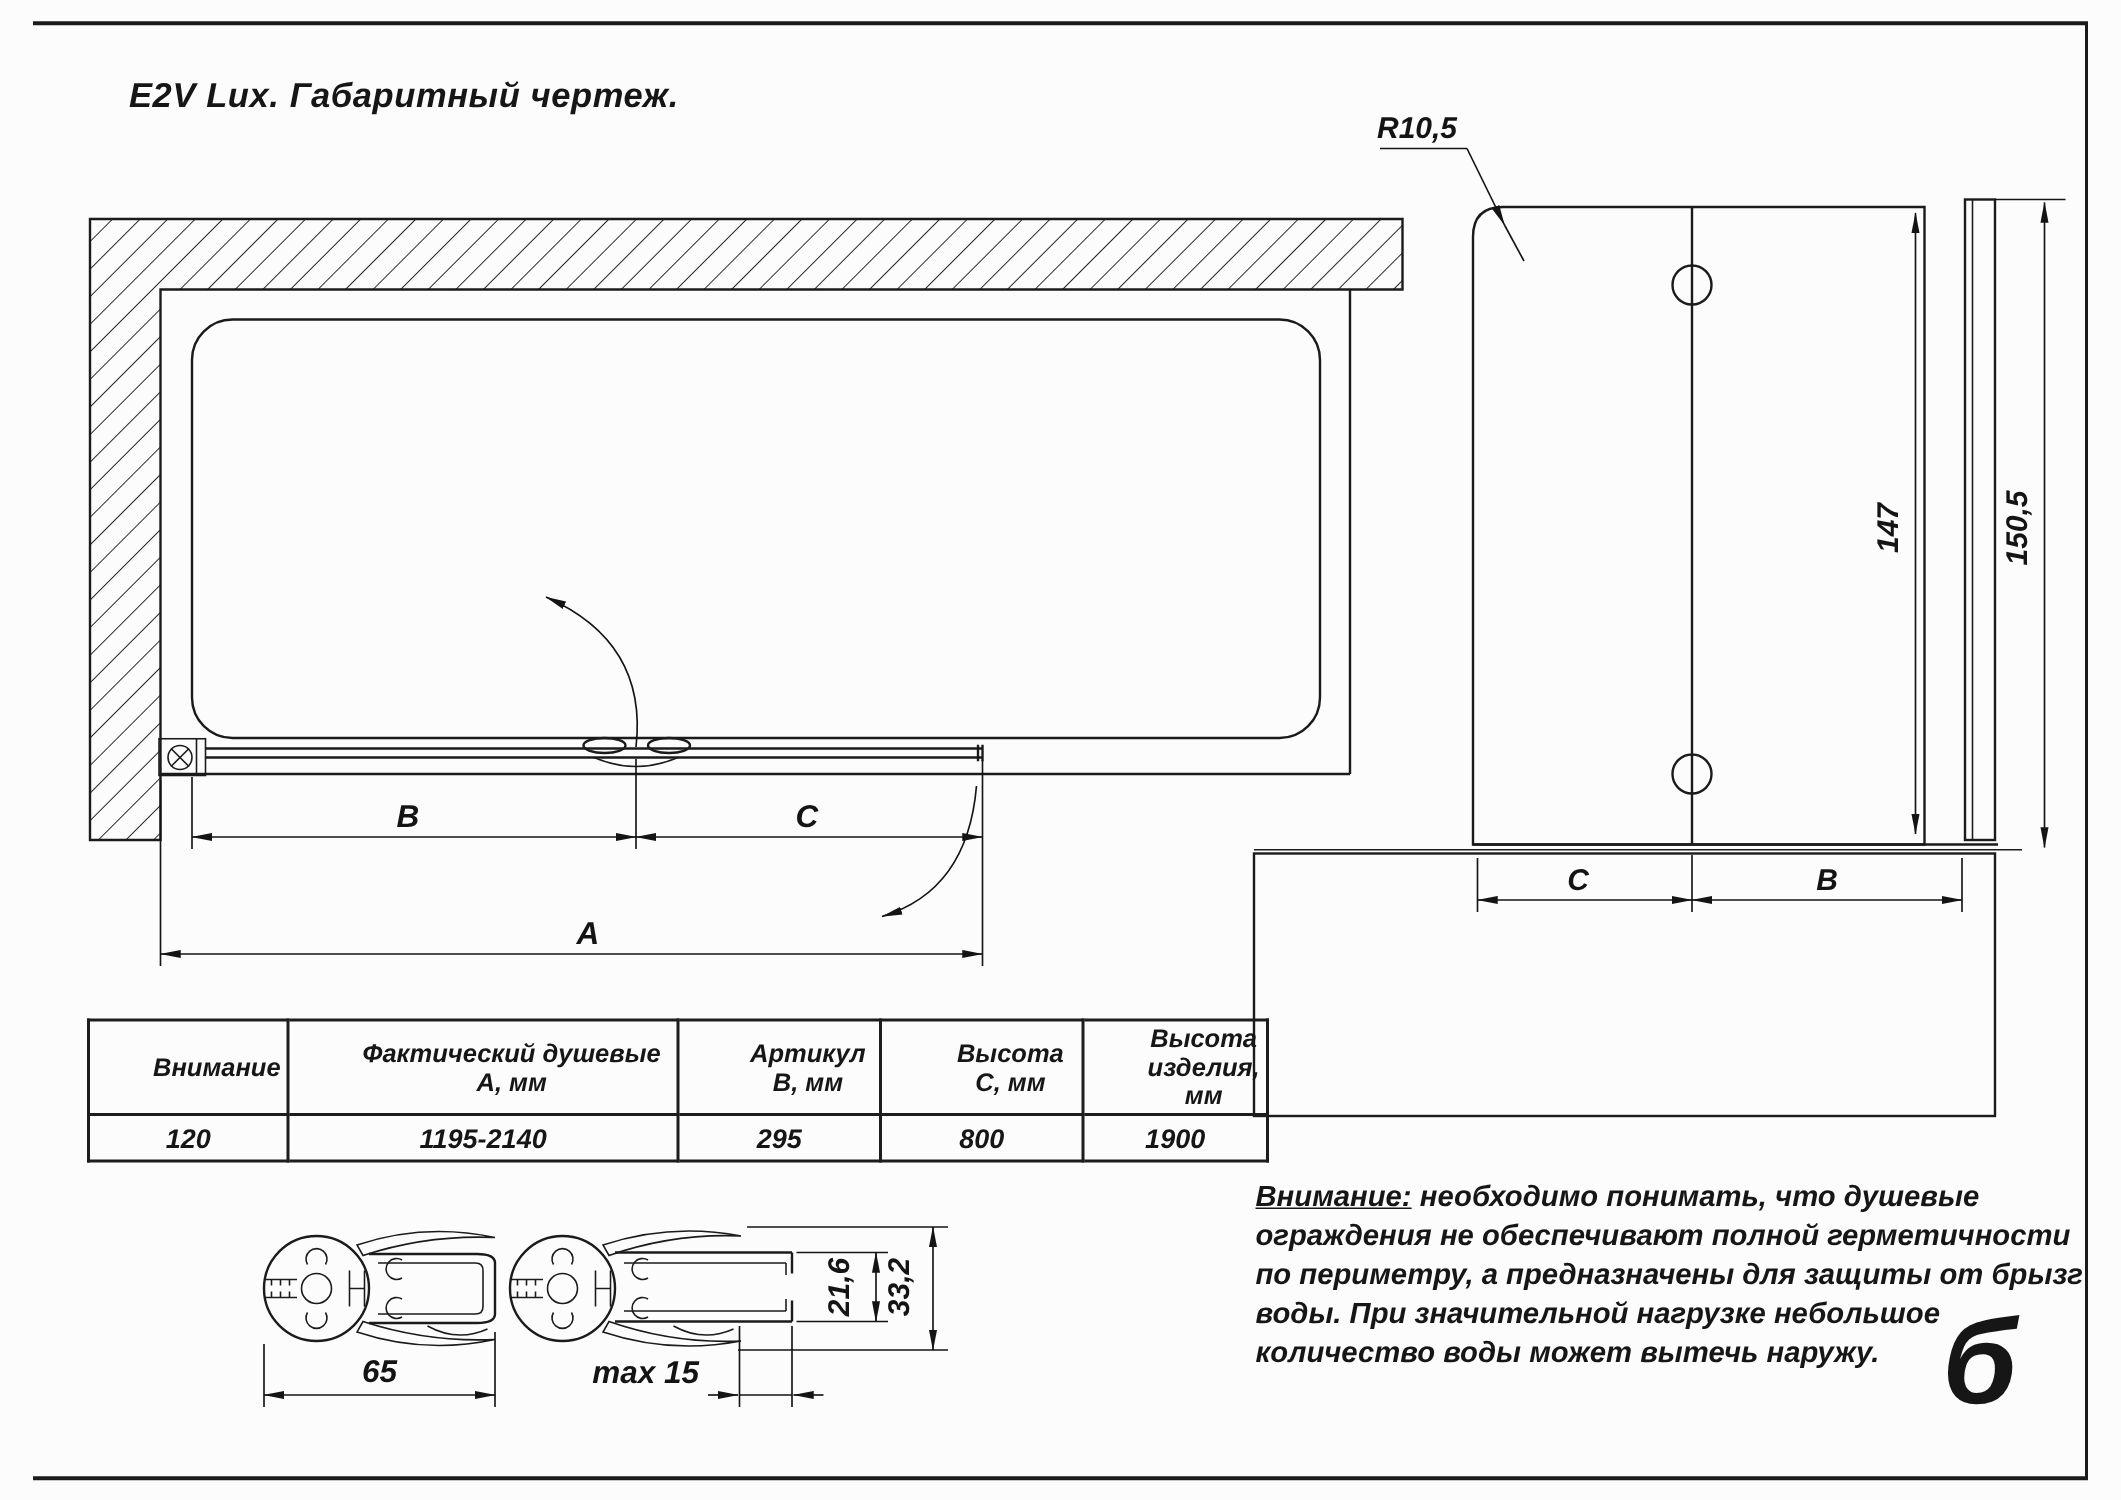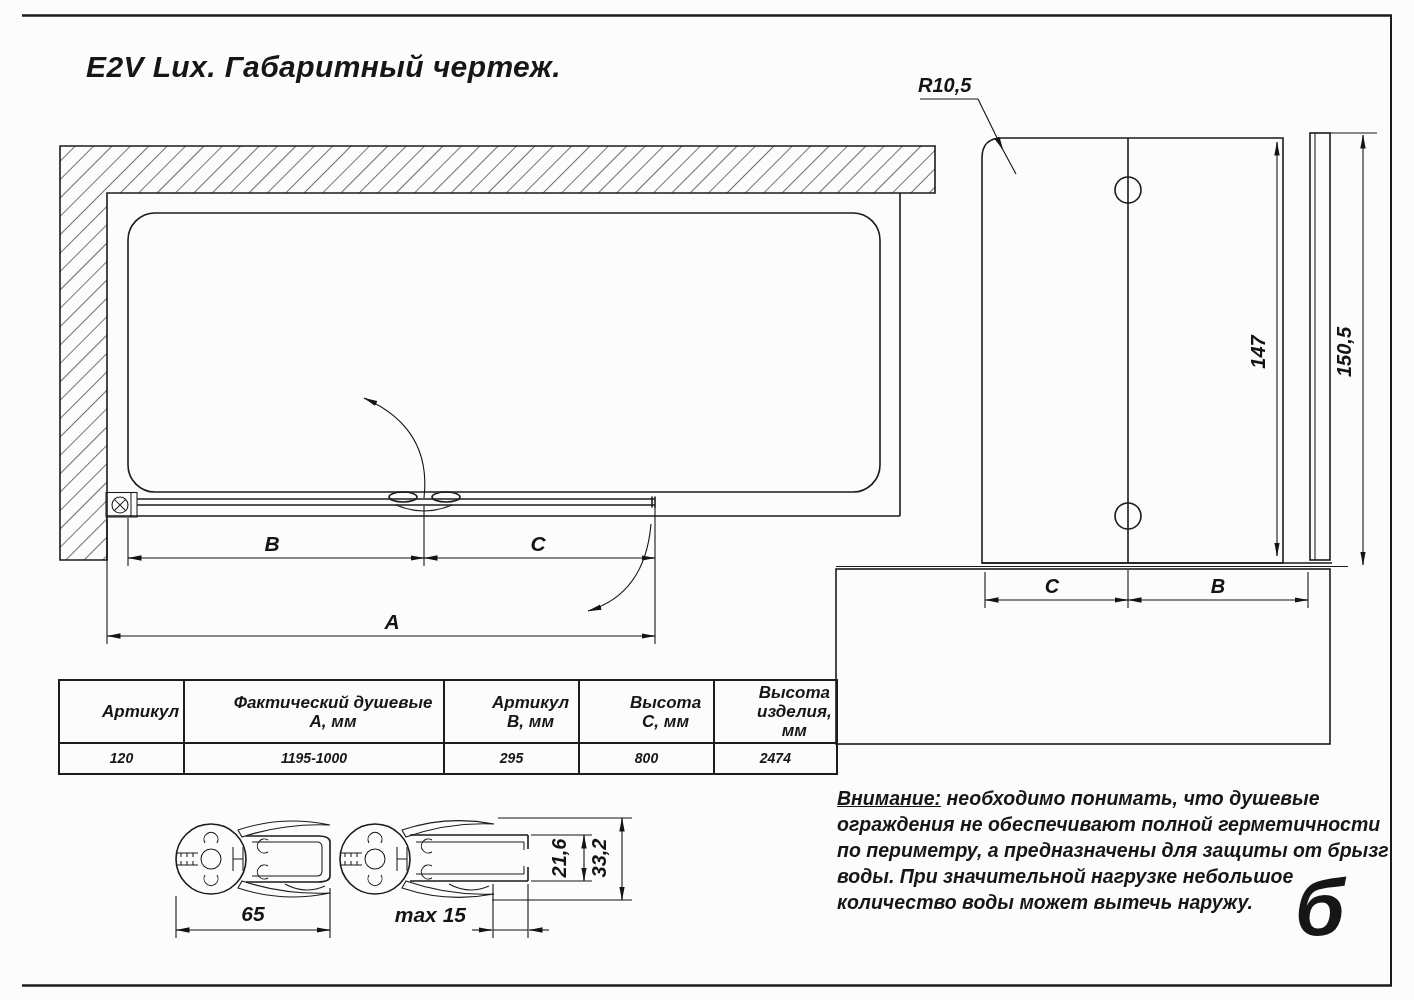--- a/index.html
+++ b/index.html
@@ -1,27 +1,27 @@
 <!DOCTYPE html>
 <html><head>
 <meta charset="utf-8">
 <style>
   html,body{margin:0;padding:0;background:#e8e8e8;}
   .page{position:relative;width:1414px;height:1000px;background:#fcfcfc;
         font-family:"Liberation Sans",sans-serif;color:#161616;overflow:hidden;}
   .page svg{position:absolute;left:0;top:0;}
   .title{position:absolute;left:86px;top:50px;font-style:italic;font-weight:bold;
-         font-size:30px;letter-spacing:.4px;white-space:nowrap;}
+         font-size:23px;letter-spacing:.4px;white-space:nowrap;}
   .dimtext{font:italic 600 21px "Liberation Sans",sans-serif;fill:#141414;}
   .dimtext.sm{font-size:20px;}
   .spec{position:absolute;left:58px;top:679px;border-collapse:collapse;table-layout:fixed;}
   .spec td{border:2px solid #1d1d1d;text-align:center;vertical-align:middle;
            font-style:italic;font-weight:600;font-size:17px;line-height:1.12;padding:2px 4px;}
   .spec tr.hdr td{height:54px;padding-left:42px;}
-  .spec tr.val td{height:25px;font-size:14px;}
+  .spec tr.val td{height:25px;font-size:18px;}
   .warning{position:absolute;left:837px;top:786px;width:560px;font-style:italic;
            font-weight:600;font-size:19.5px;line-height:1.33;}
   .warn-label{text-decoration:underline;font-weight:700;}
   .letter{position:absolute;left:1295px;top:868px;font-style:italic;font-weight:600;
           font-size:80px;line-height:1;}
   .lin{stroke:#1b1b1b;stroke-width:1.6;fill:none;}
   .thin{stroke:#1b1b1b;stroke-width:1.05;fill:none;}
   .dim{stroke:#141414;stroke-width:1.1;fill:none;}
 </style>
 </head>
@@ -198,32 +198,32 @@
   <table class="spec">
     <colgroup>
       <col style="width:102px">
         <col style="width:260px">
         <col style="width:135px">
       <col style="width:135px">
         <col style="width:76px">
     </colgroup>
     <tbody>
         <tr class="hdr">
-      <td>Артикул</td>
+      <td>Внимание</td>
       <td>Фактический душевые А, мм</td>
       <td>Артикул В, мм</td>
       <td>Высота С, мм</td>
       <td>Высота изделия, мм</td>
     </tr>
     <tr class="val">
       <td>120</td>
-      <td>1195-1000</td>
+      <td>1195-2140</td>
       <td>295</td>
       <td>800</td>
-      <td>2474</td>
+      <td>1900</td>
     </tr>
   </tbody>
     </table>
 
   <div class="warning">
     <span class="warn-label">Внимание:</span>
     <span>необходимо понимать, что душевые ограждения не обеспечивают полной герметичности по периметру, а предназначены для защиты от брызг воды. При значительной нагрузке небольшое количество воды может вытечь наружу.</span>
   </div>
 
   <div class="letter">б</div>

